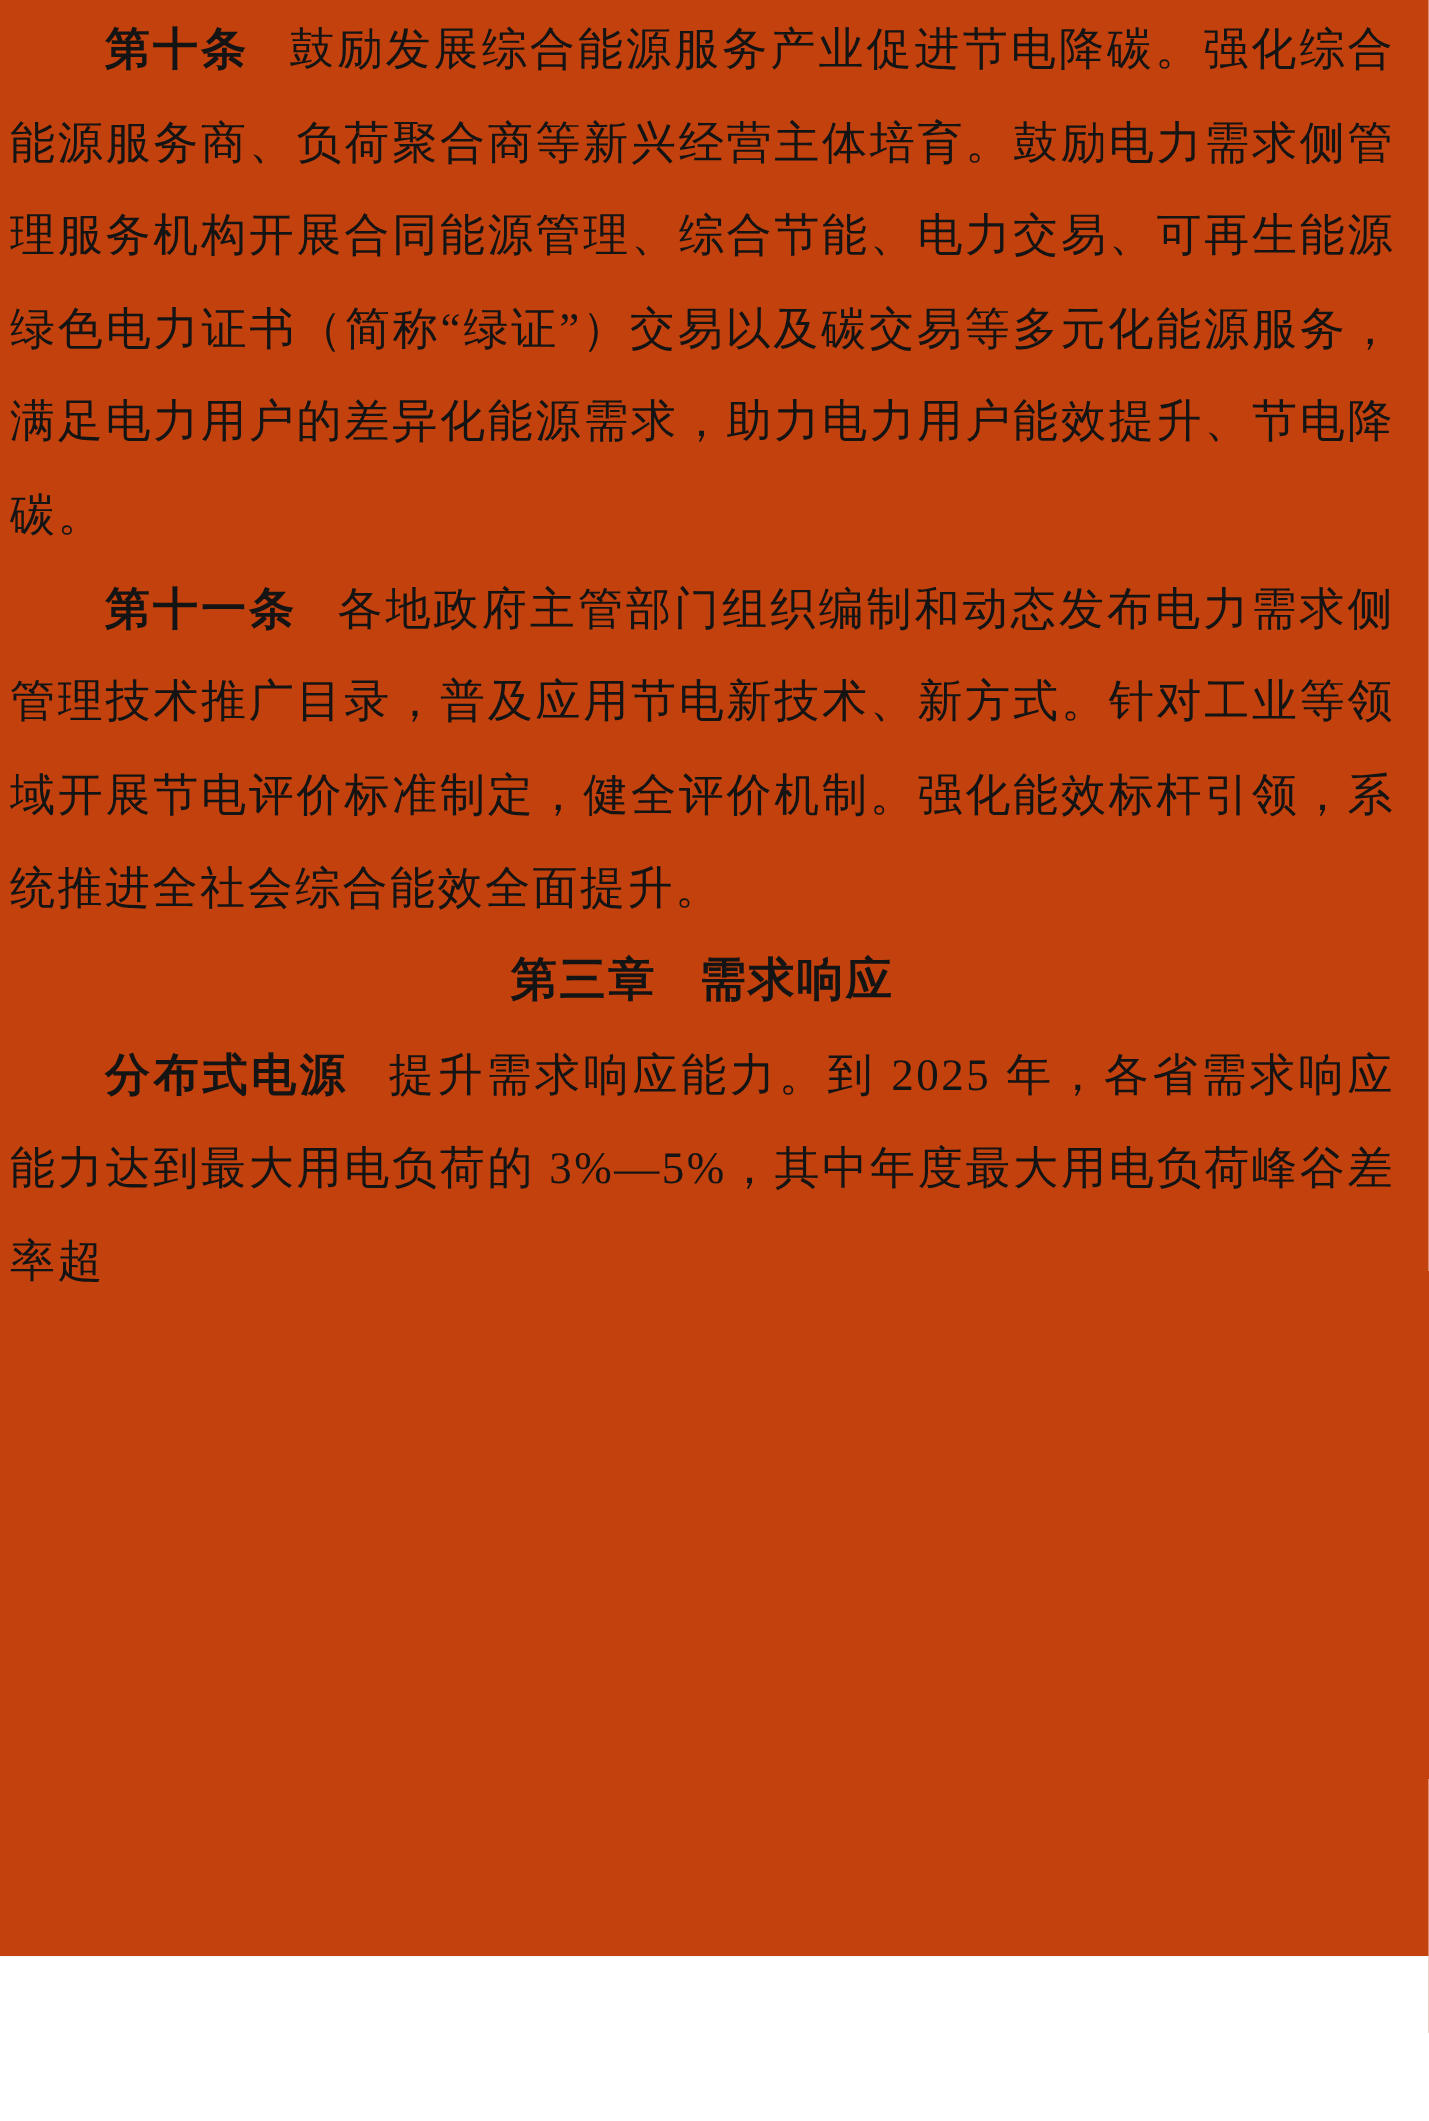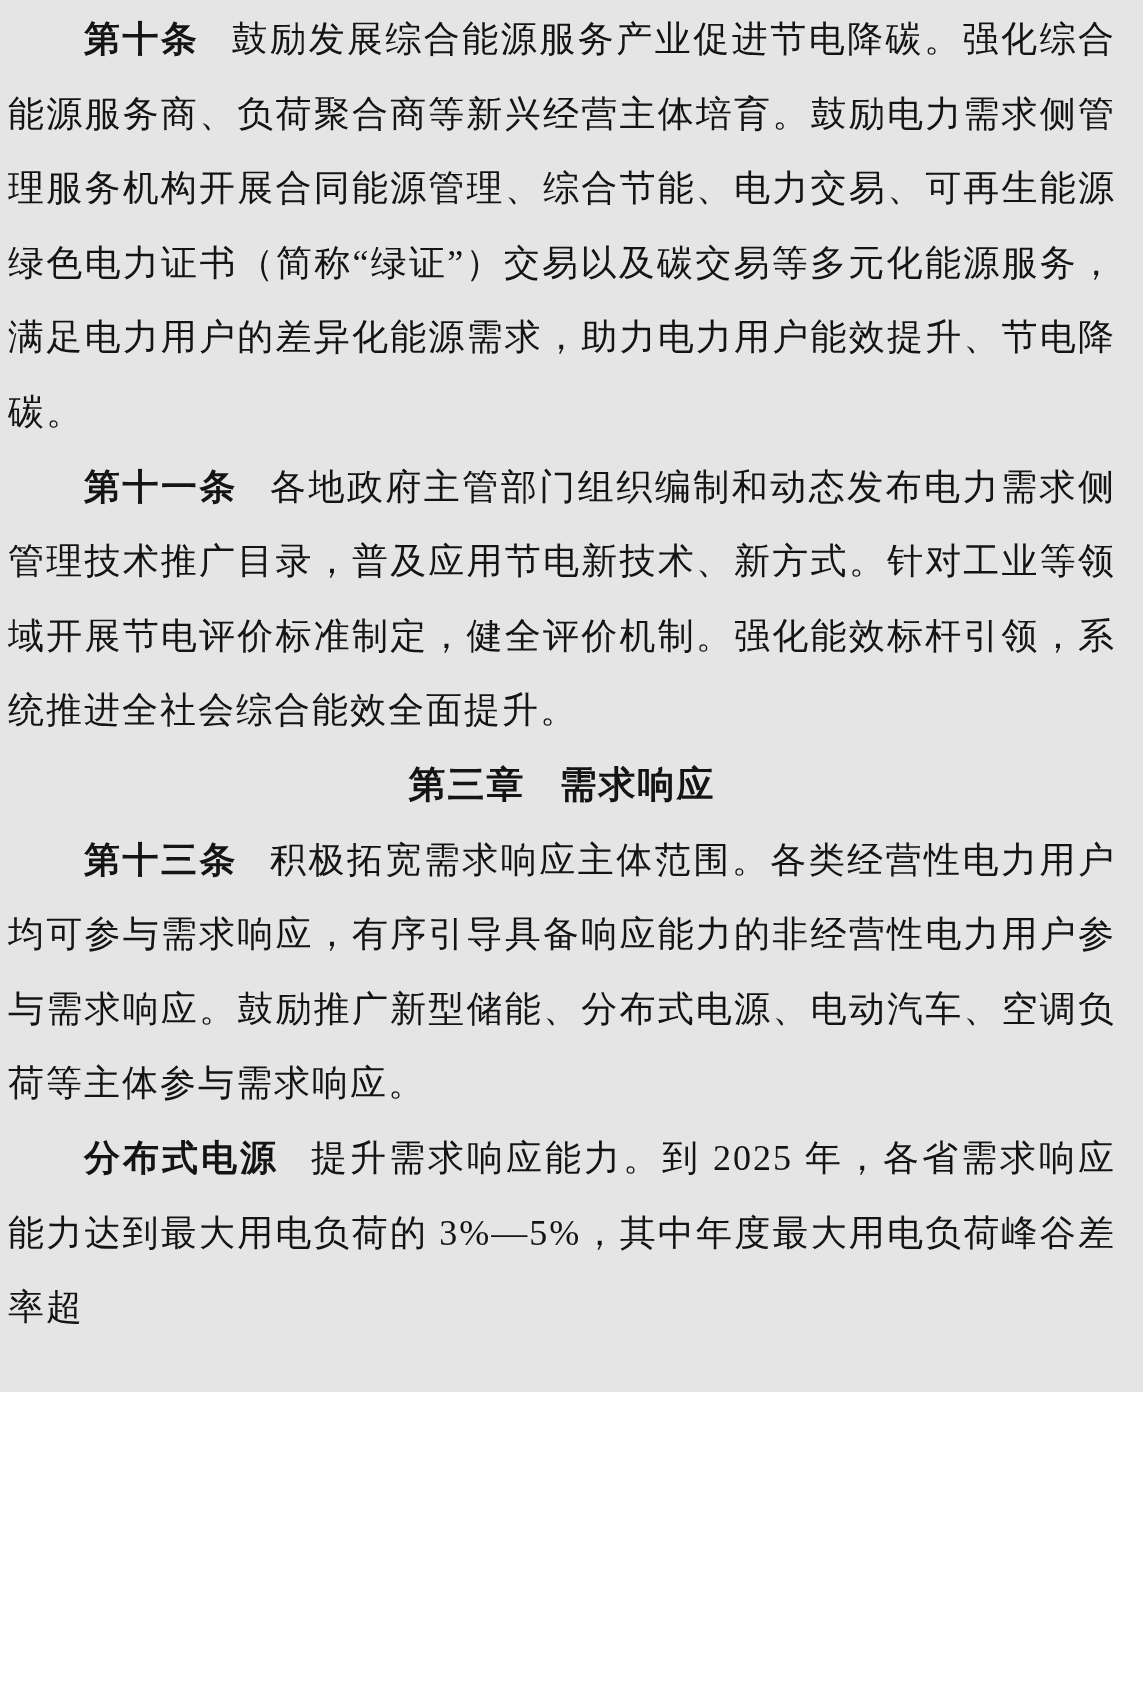--- a/index.html
+++ b/index.html
@@ -3,22 +3,22 @@
 <meta charset="utf-8">
 <style>
   html, body {
     margin: 0;
     padding: 0;
     background: #ffffff;
   }
   .page {
     position: relative;
     width: 1143px;
-    height: 1392px;
-    background: #e5e5e5;
+    height: 1565px;
+    background: #c2410c;
     color: #141414;
     font-family: "Liberation Serif", "DejaVu Serif", serif;
     overflow: hidden;
   }
   .content {
     position: absolute;
     top: 2px;
     left: 8px;
     right: 27px;
   }
@@ -65,20 +65,19 @@
 <div class="page">
   <div class="content">
 
     <p class="para"><span class="article-label">第十条</span><span>鼓励发展综合能源服务产业促进节电降碳。强化综合能源服务商、负荷聚合商等新兴经营主体培育。鼓励电力需求侧管理服务机构开展合同能源管理、综合节能、电力交易、可再生能源绿色电力证书（简称“绿证”）交易以及碳交易等多元化能源服务，满足电力用户的差异化能源需求，助力电力用户能效提升、节电降碳。</span></p>
 
     <p class="para"><span class="article-label">第十一条</span><span>各地政府主管部门组织编制和动态发布电力需求侧管理技术推广目录，普及应用节电新技术、新方式。针对工业等领域开展节电评价标准制定，健全评价机制。强化能效标杆引领，系统推进全社会综合能效全面提升。</span></p>
 
     <h2 class="chapter"><span class="chapter-label">第三章</span><span>需求响应</span></h2>
 
 
-    <p class="para"><span class="article-label">第十三条</span><span>积极拓宽需求响应主体范围。各类经营性电力用户均可参与需求响应，有序引导具备响应能力的非经营性电力用户参与需求响应。鼓励推广新型储能、分布式电源、电动汽车、空调负荷等主体参与需求响应。</span></p>
 
     <p class="para"><span class="article-label">分布式电源</span><span>提升需求响应能力。到 2025 年，各省需求响应能力达到最大用电负荷的 3%—5%，其中年度最大用电负荷峰谷差率超</span></p>
 
   </div>
 
   <div class="page-number">3</div>
 </div>
 
 </body></html>

